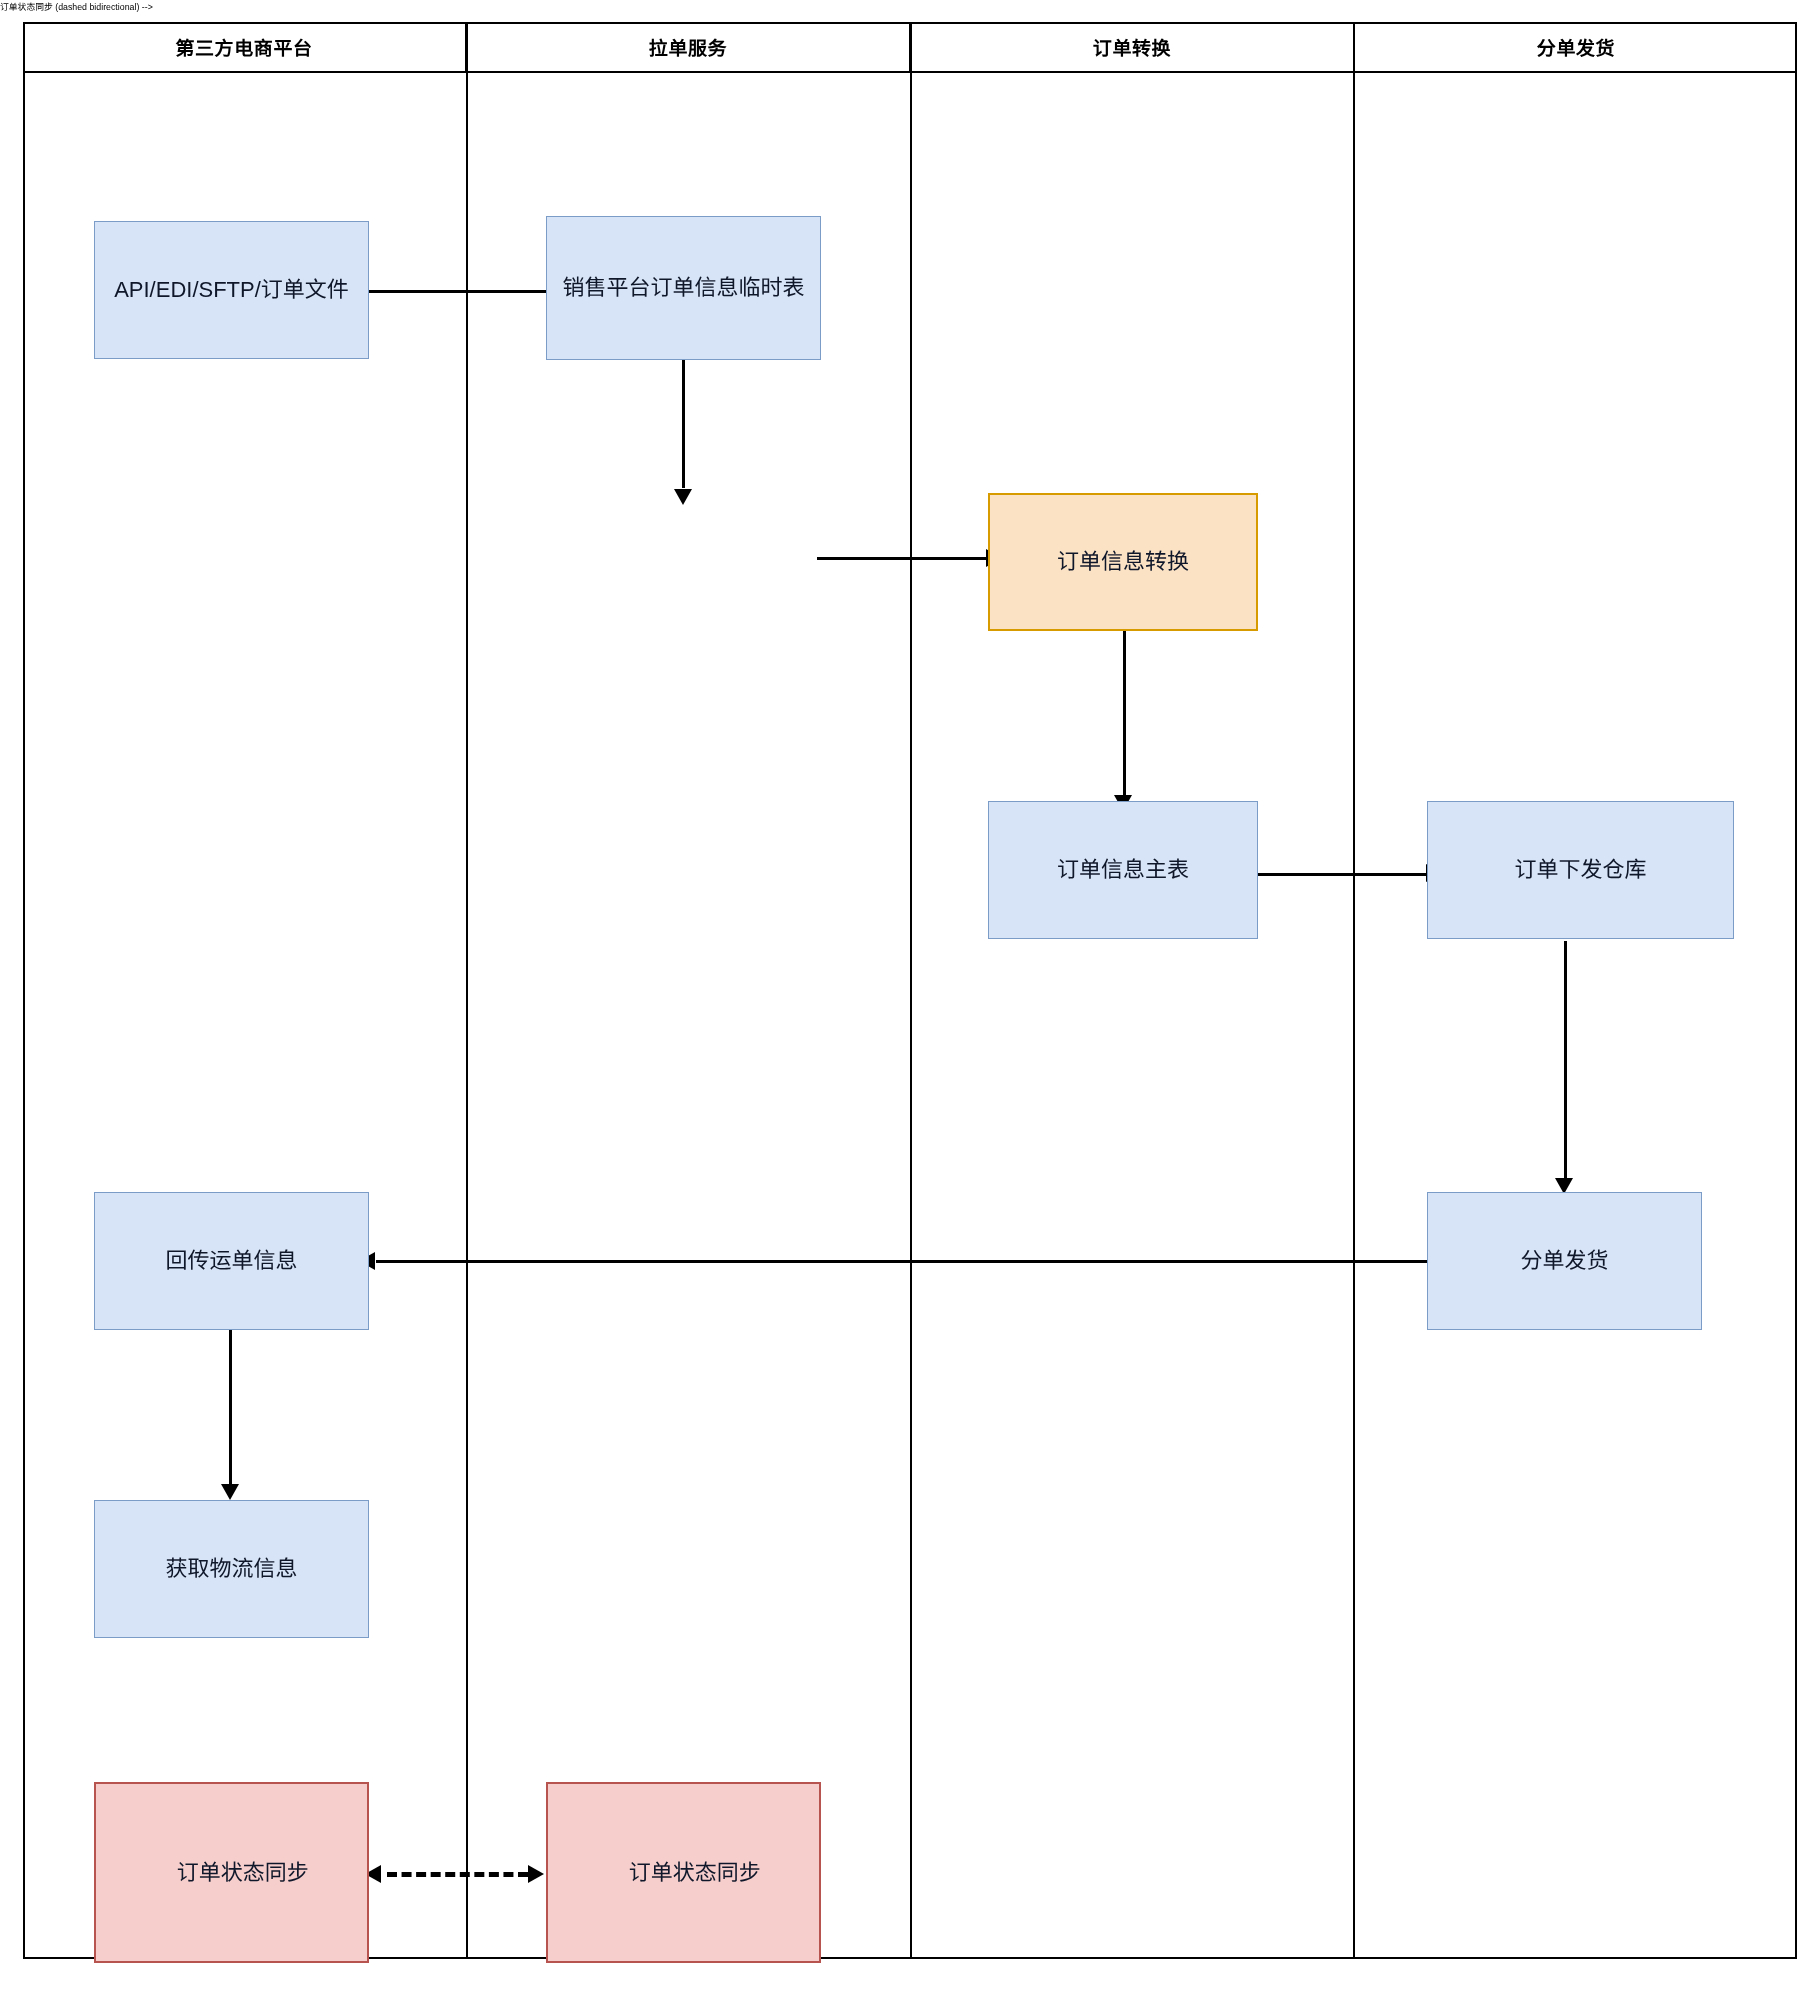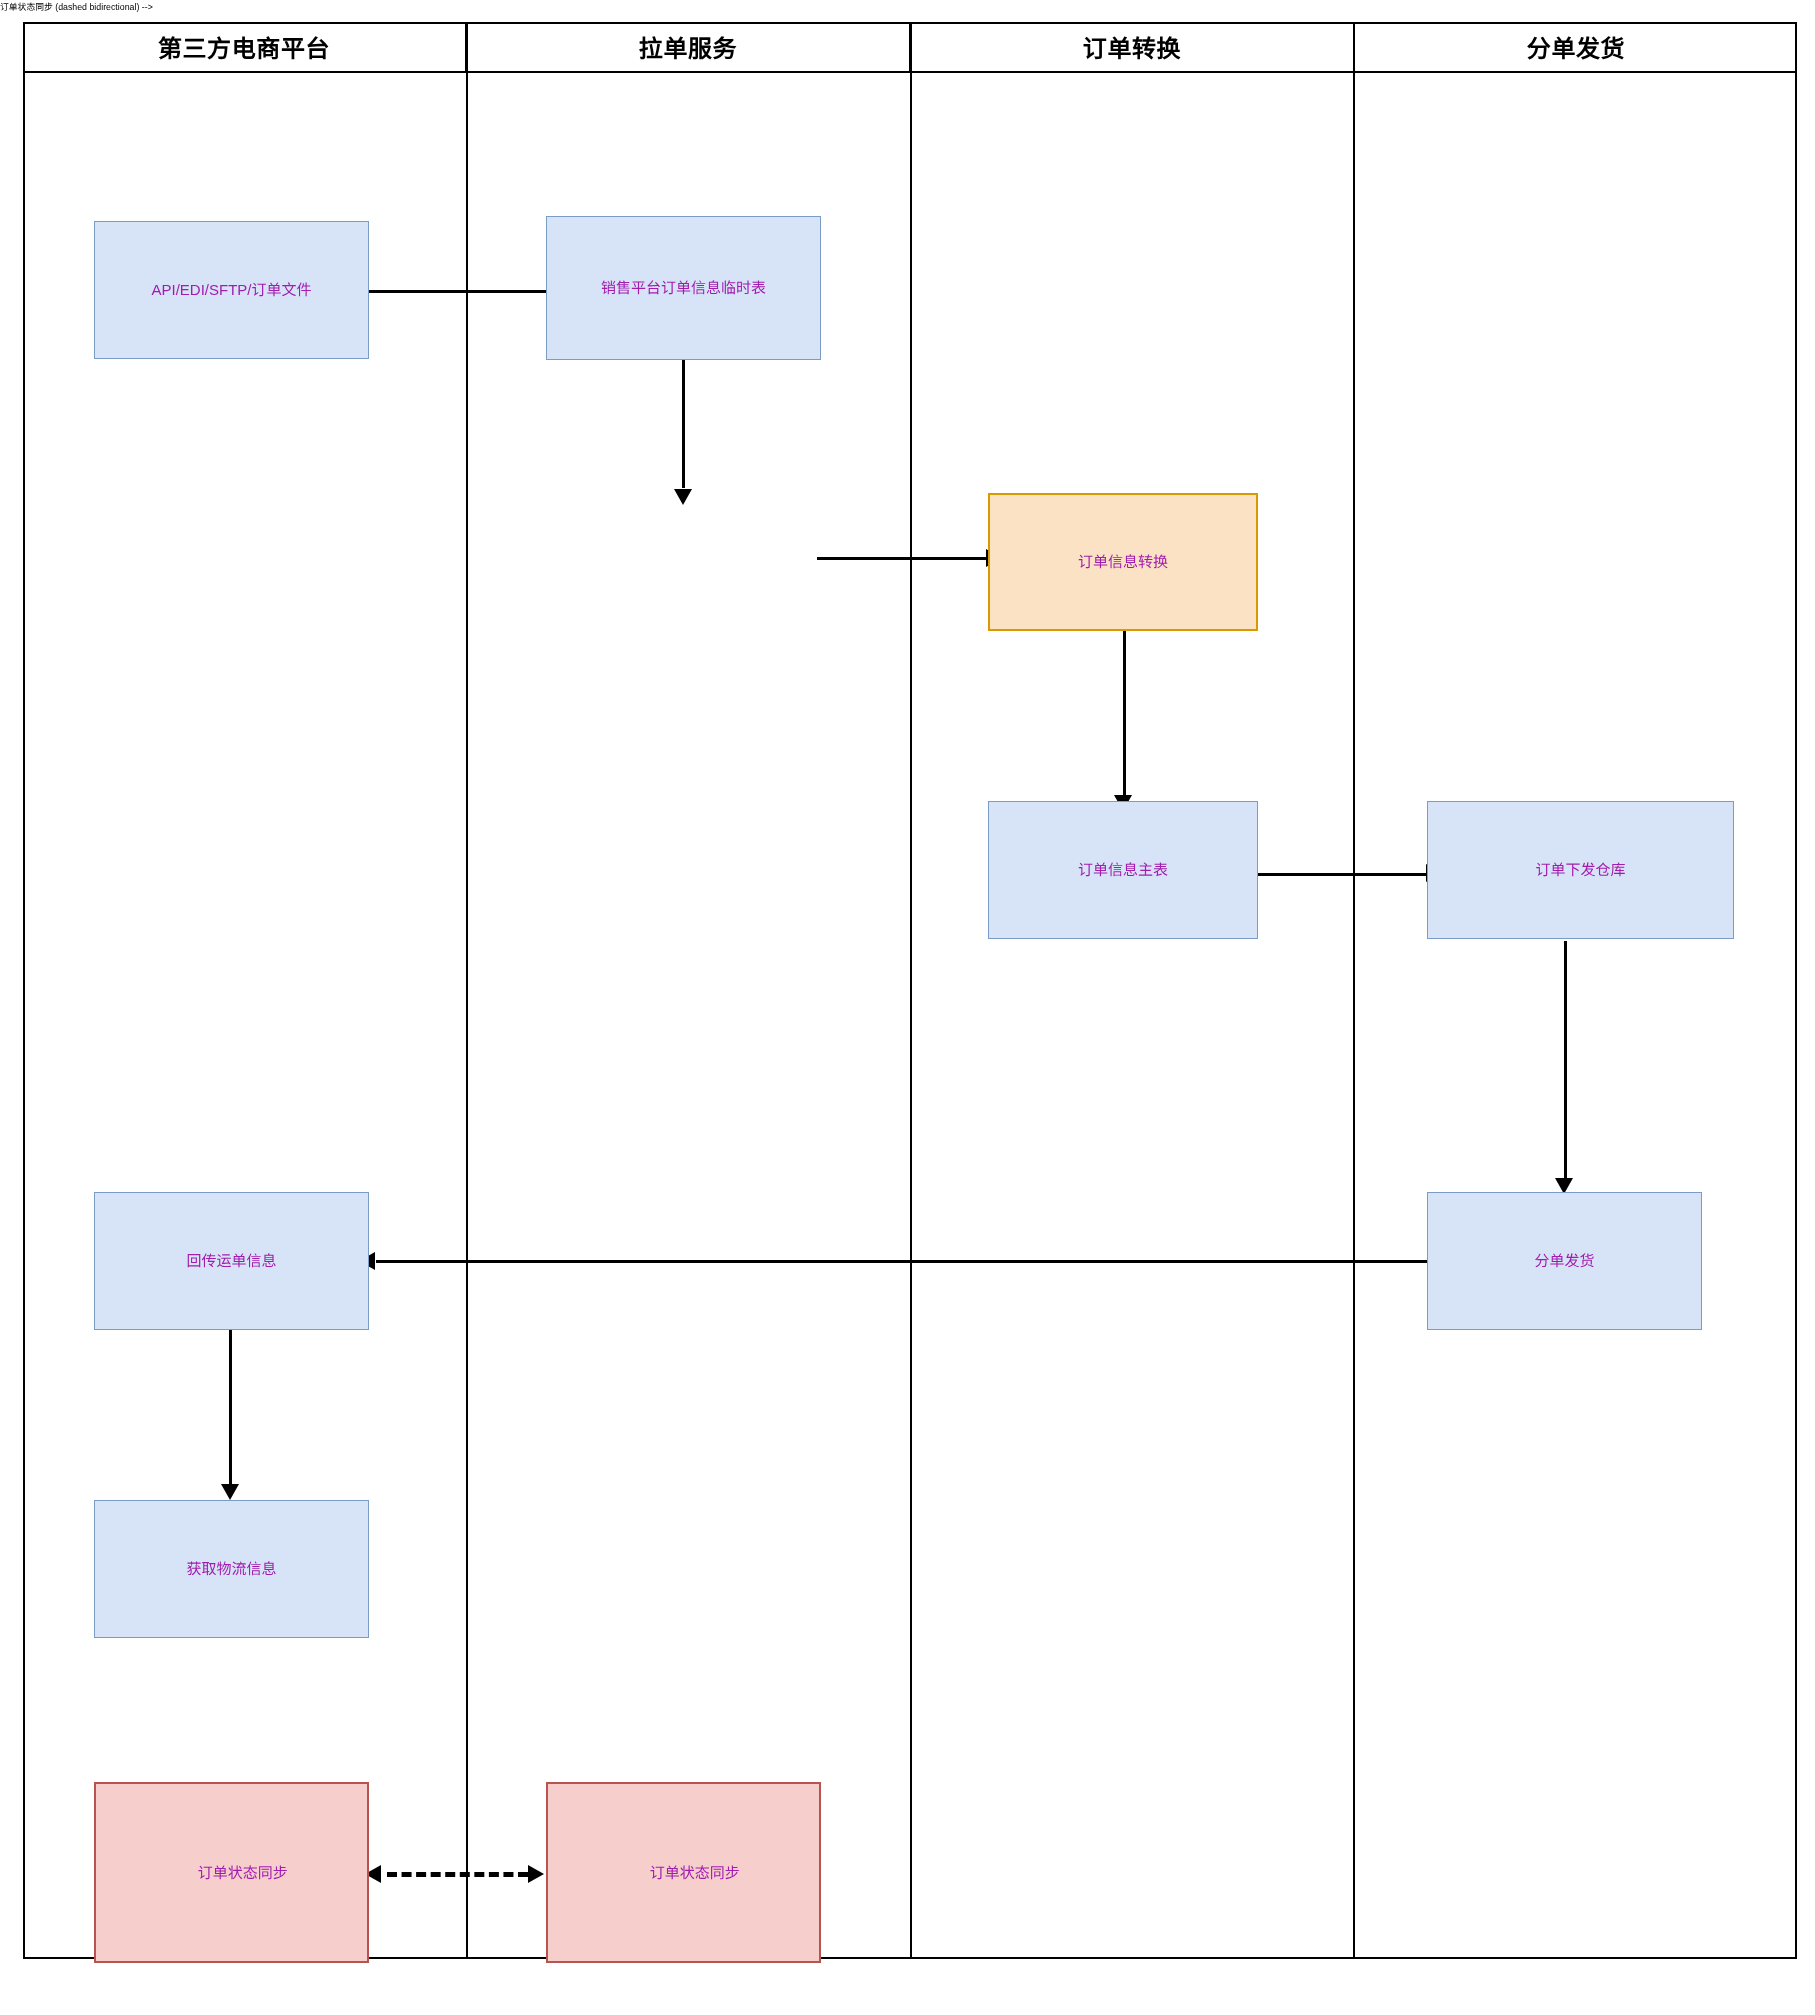--- a/index.html
+++ b/index.html
@@ -41,21 +41,21 @@
     border-bottom: 2.8px solid #000000;
     display: flex;
   }
   .lane-header {
     flex: 1 1 0;
     display: flex;
     align-items: center;
     justify-content: center;
     box-sizing: border-box;
     border-right: 2.2px solid #000000;
-    font-size: 24px;
+    font-size: 19px;
     font-weight: bold;
     color: #000000;
     letter-spacing: 0.6px;
   }
   .lane-header:last-child { border-right: none; }
 
   .lane-divider {
     position: absolute;
     top: 22px;
     width: 2.2px;
@@ -64,23 +64,23 @@
   }
 
   
   .node {
     position: absolute;
     box-sizing: border-box;
     display: flex;
     align-items: center;
     justify-content: center;
     text-align: center;
-    font-size: 15px;
+    font-size: 22px;
     line-height: 1.42;
-    color: #a21caf;
+    color: #0f172a;
     padding: 2.2px 5.5px;
   }
   .node.blue {
     background: #d7e4f7;
     border: 1.7px solid #7a9cc6;
   }
   .node.orange {
     background: #fbe2c4;
     border: 2.2px solid #d79b00;
   }

